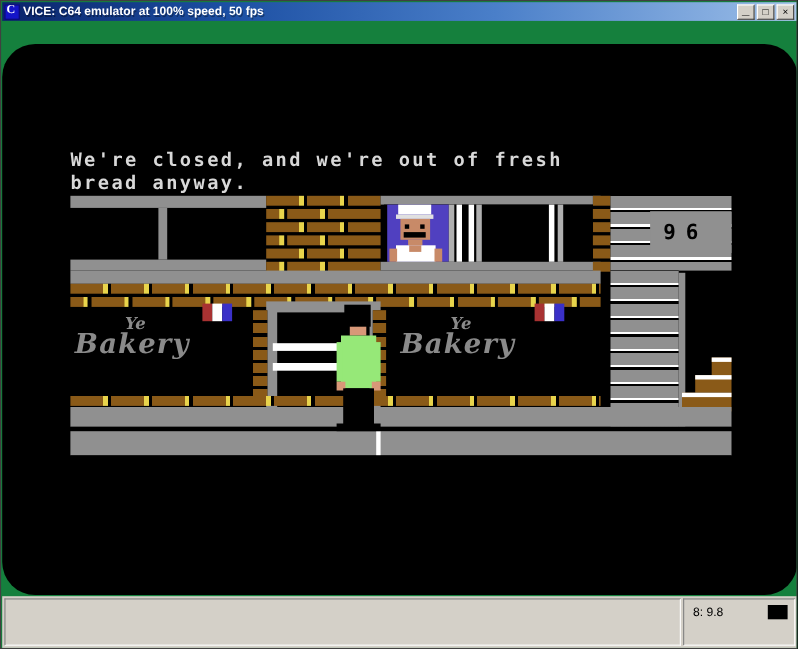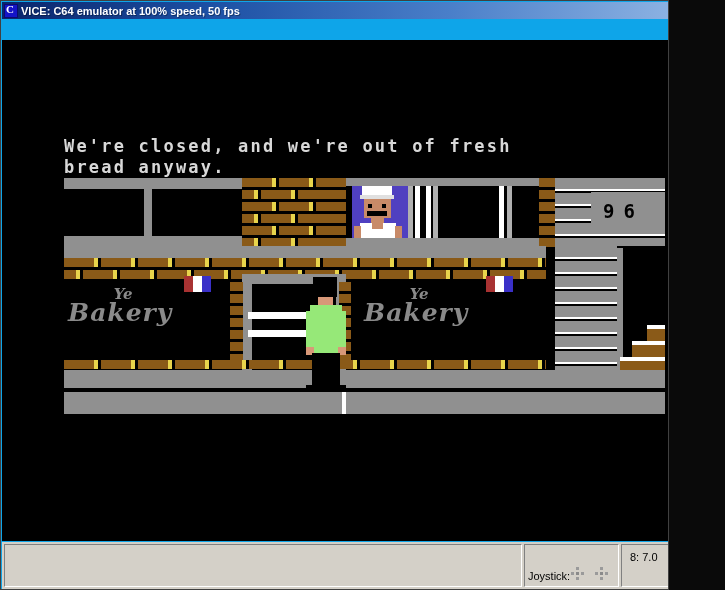--- a/index.html
+++ b/index.html
@@ -1,22 +1,22 @@
 <!DOCTYPE html>
 <html><head>
 <meta charset="utf-8">
 <style>
   html,body{margin:0;padding:0;background:#0a0a0a;}
   body{
     font-family:"Liberation Sans", sans-serif;
     -webkit-font-smoothing:none;
   }
   #app{
-    position:relative;width:669px;height:590px;overflow:hidden;
-    background:#0ea5e9;
+    position:relative;width:725px;height:590px;overflow:hidden;
+    background:#15803d;
     border:1px solid #404040;
     box-sizing:border-box;
   }
   
   #titlebar{
     position:absolute;left:1px;top:1px;width:723px;height:17px;
     background:linear-gradient(to right,#0a246a 0%,#1c4fa3 28%,#4a7fc9 62%,#8fb4e3 94%,#a8c6ea 100%);
     display:flex;align-items:center;
   }
   #winicon{
@@ -54,21 +54,21 @@
     border-bottom:1px solid #b8b4ac;
   }
   .menuitem{
     font-size:11px;color:#000;padding:2px 8px;margin-right:1px;
     white-space:nowrap;cursor:default;
   }
   .menuitem u{text-decoration:underline;}
   
   #screen{
     position:absolute;left:1px;top:39px;width:723px;height:501px;
-    background:#000000;overflow:hidden;
+    background:#000000;overflow:hidden;border-radius:30px;
   }
   
   #scene{position:absolute;left:0;top:0;width:723px;height:501px;}
   
   #dialogue{
     position:absolute;left:62px;top:96px;width:620px;
     color:#d8d8d8;font-family:"DejaVu Sans Mono","Liberation Mono",monospace;
     font-size:17px;line-height:21px;letter-spacing:2.2px;white-space:pre;
     font-weight:bold;
   }
@@ -317,37 +317,20 @@
 
         <div class="px" style="left:2px;top:108px;width:40px;height:7px;background:#000000;"></div>
       </div>
 
     </div>
   </div>
 
   <div id="statusbar">
     <div id="statusmain"></div>
 
-    <div id="statusjoy">
-      <div id="joylabel">Joystick:</div>
-      <div class="joypad" style="left:46px;bottom:6px;">
-        <i style="left:5px;top:0;"></i>
-        <i style="left:0;top:5px;"></i>
-        <i class="c" style="left:5px;top:5px;"></i>
-        <i style="left:10px;top:5px;"></i>
-        <i style="left:5px;top:10px;"></i>
-      </div>
-      <div class="joypad" style="left:70px;bottom:6px;">
-        <i style="left:5px;top:0;"></i>
-        <i style="left:0;top:5px;"></i>
-        <i class="c" style="left:5px;top:5px;"></i>
-        <i style="left:10px;top:5px;"></i>
-        <i style="left:5px;top:10px;"></i>
-      </div>
-    </div>
 
     <div id="statusdrivewrap">
-      <div style="position:absolute;left:8px;top:6px;font-size:11px;color:#000;white-space:nowrap;">8: 7.0</div>
+      <div style="position:absolute;left:8px;top:6px;font-size:11px;color:#000;white-space:nowrap;">8: 9.8</div>
       <div id="driveled"></div>
     </div>
   </div>
 
 </div>
 
 </body></html>

